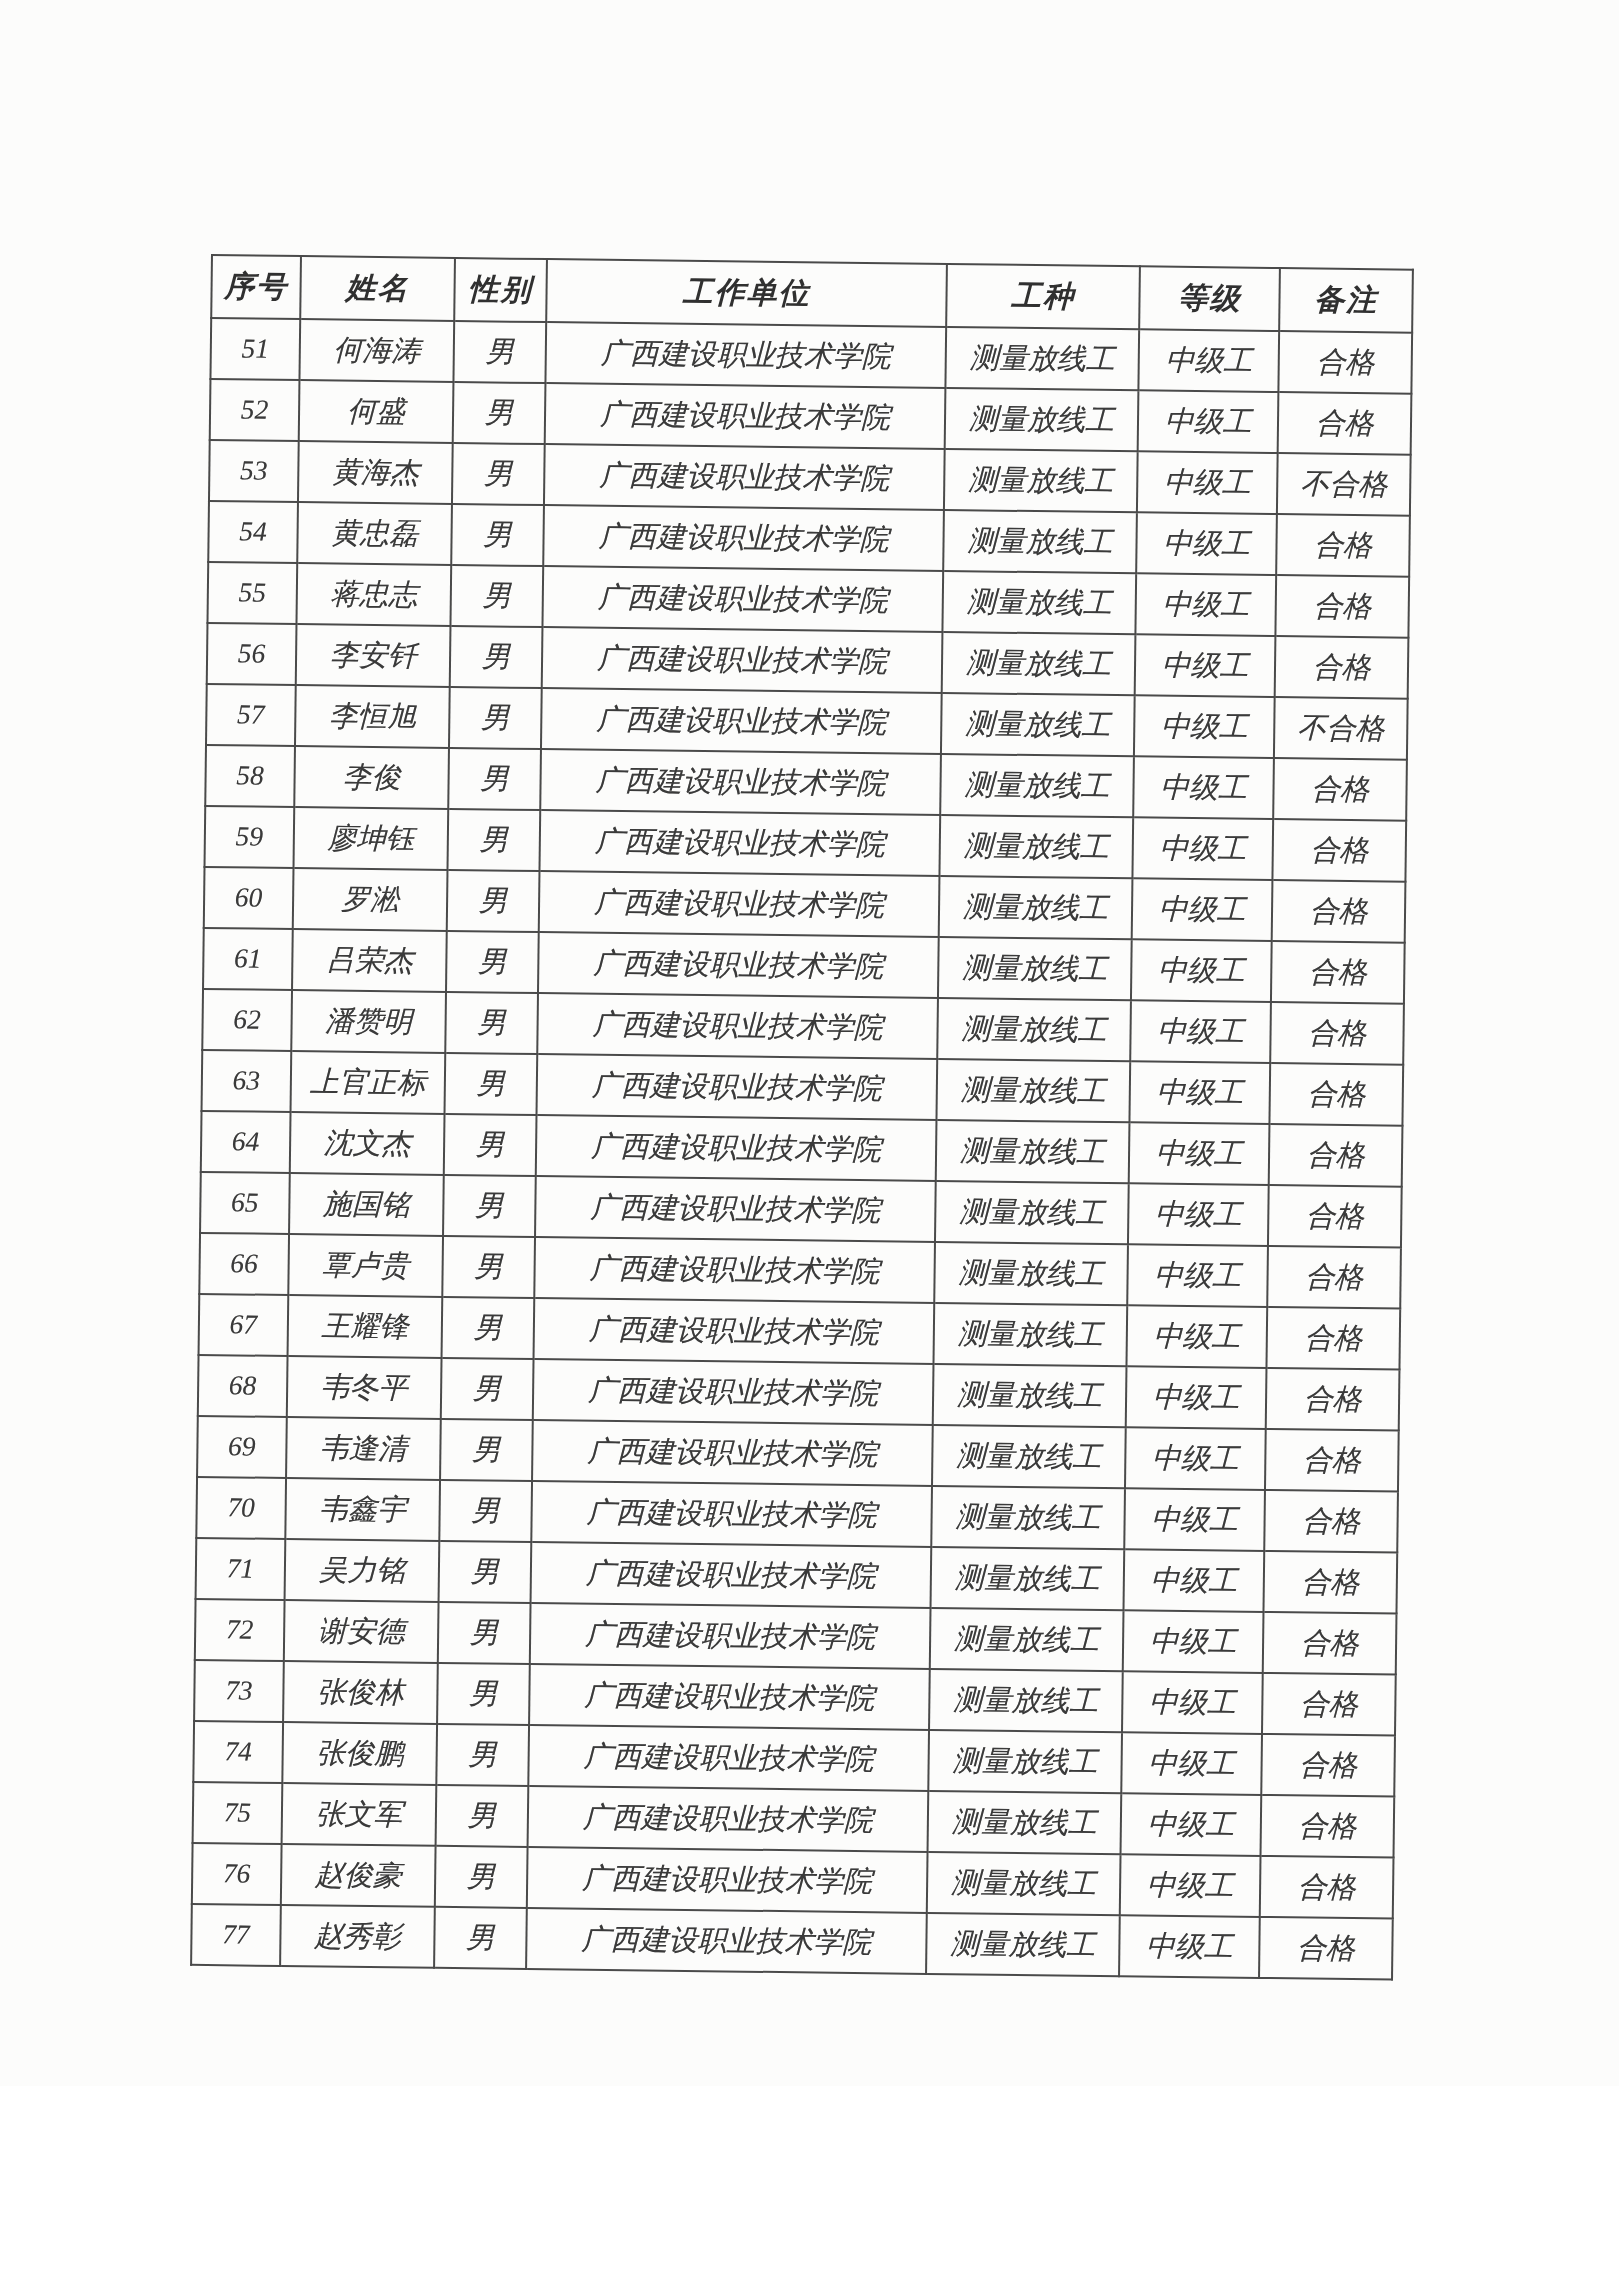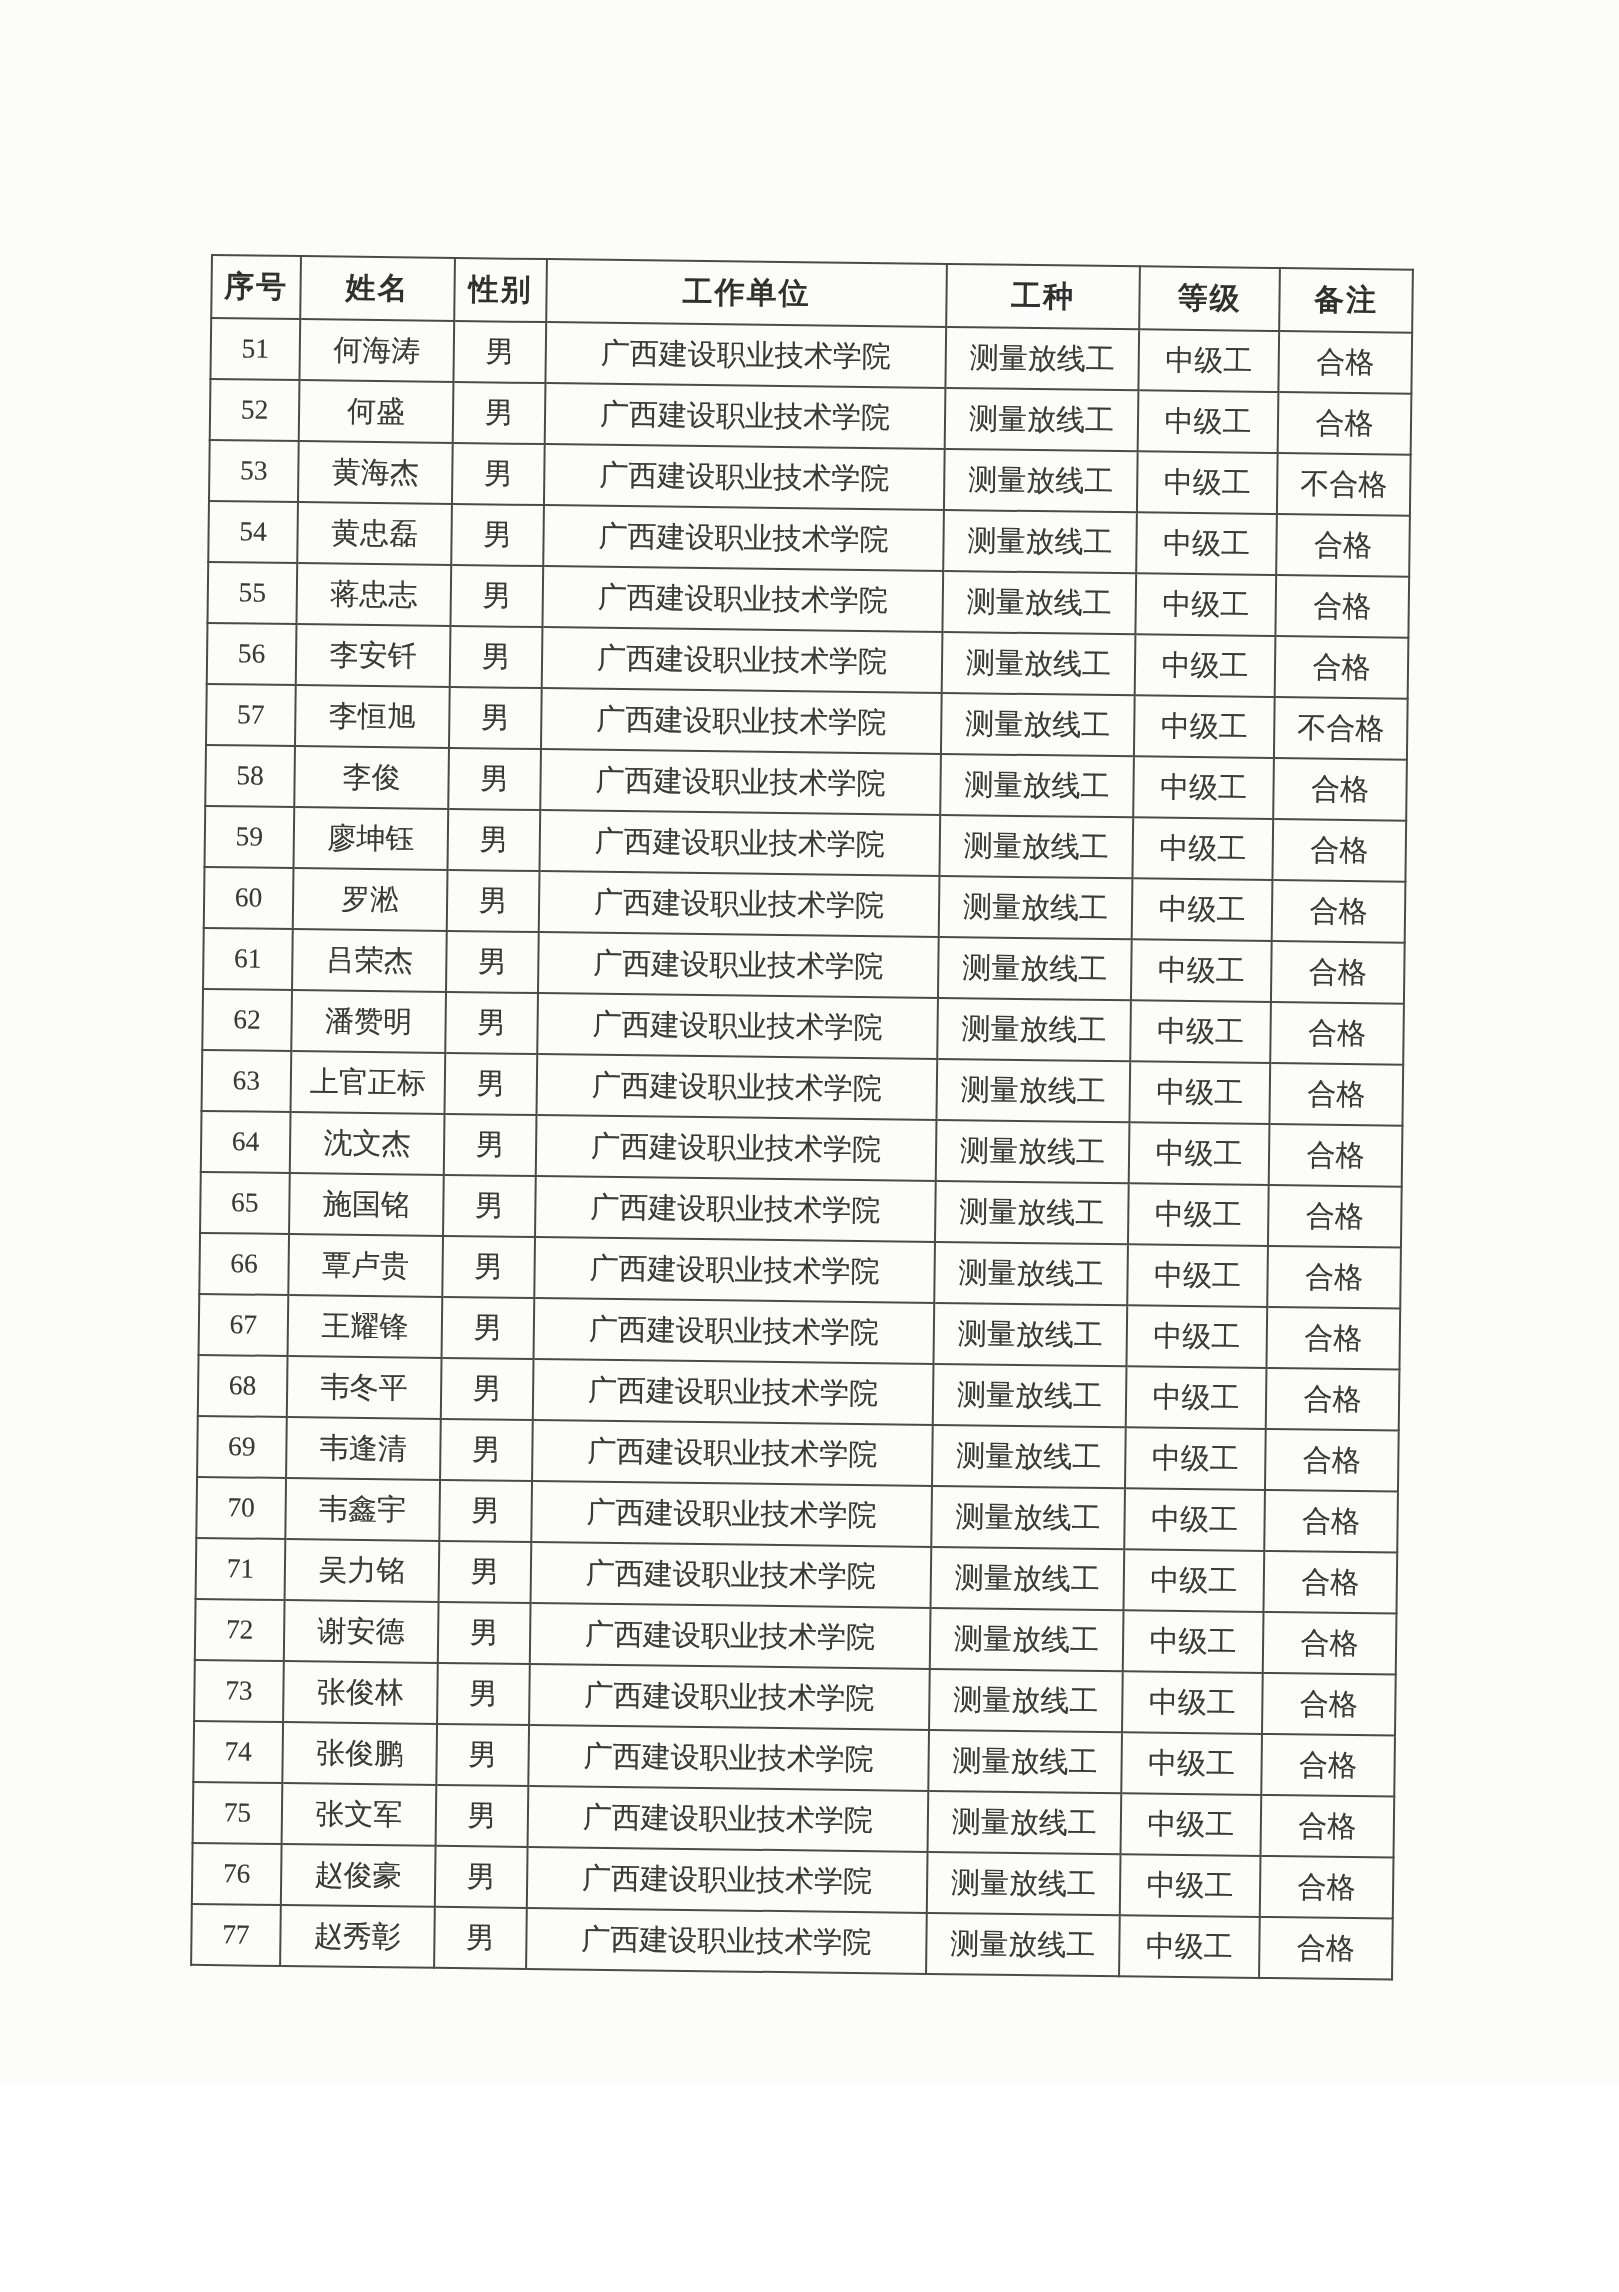--- a/index.html
+++ b/index.html
@@ -8,20 +8,21 @@
     background: #ffffff;
   }
   .sheet {
     position: relative;
     width: 1619px;
     height: 2086px;
     background: #fcfcfb;
     overflow: hidden;
     font-family: "Liberation Serif", "DejaVu Serif", serif;
     color: var(--ink, #3a3a3a);
+    font-style: italic;
   }
   .table-wrap {
     position: absolute;
     left: 211px;
     top: 254px;
     width: 1202px;
     transform: rotate(0.7deg);
     transform-origin: 0 0;
   }
   table.results {

